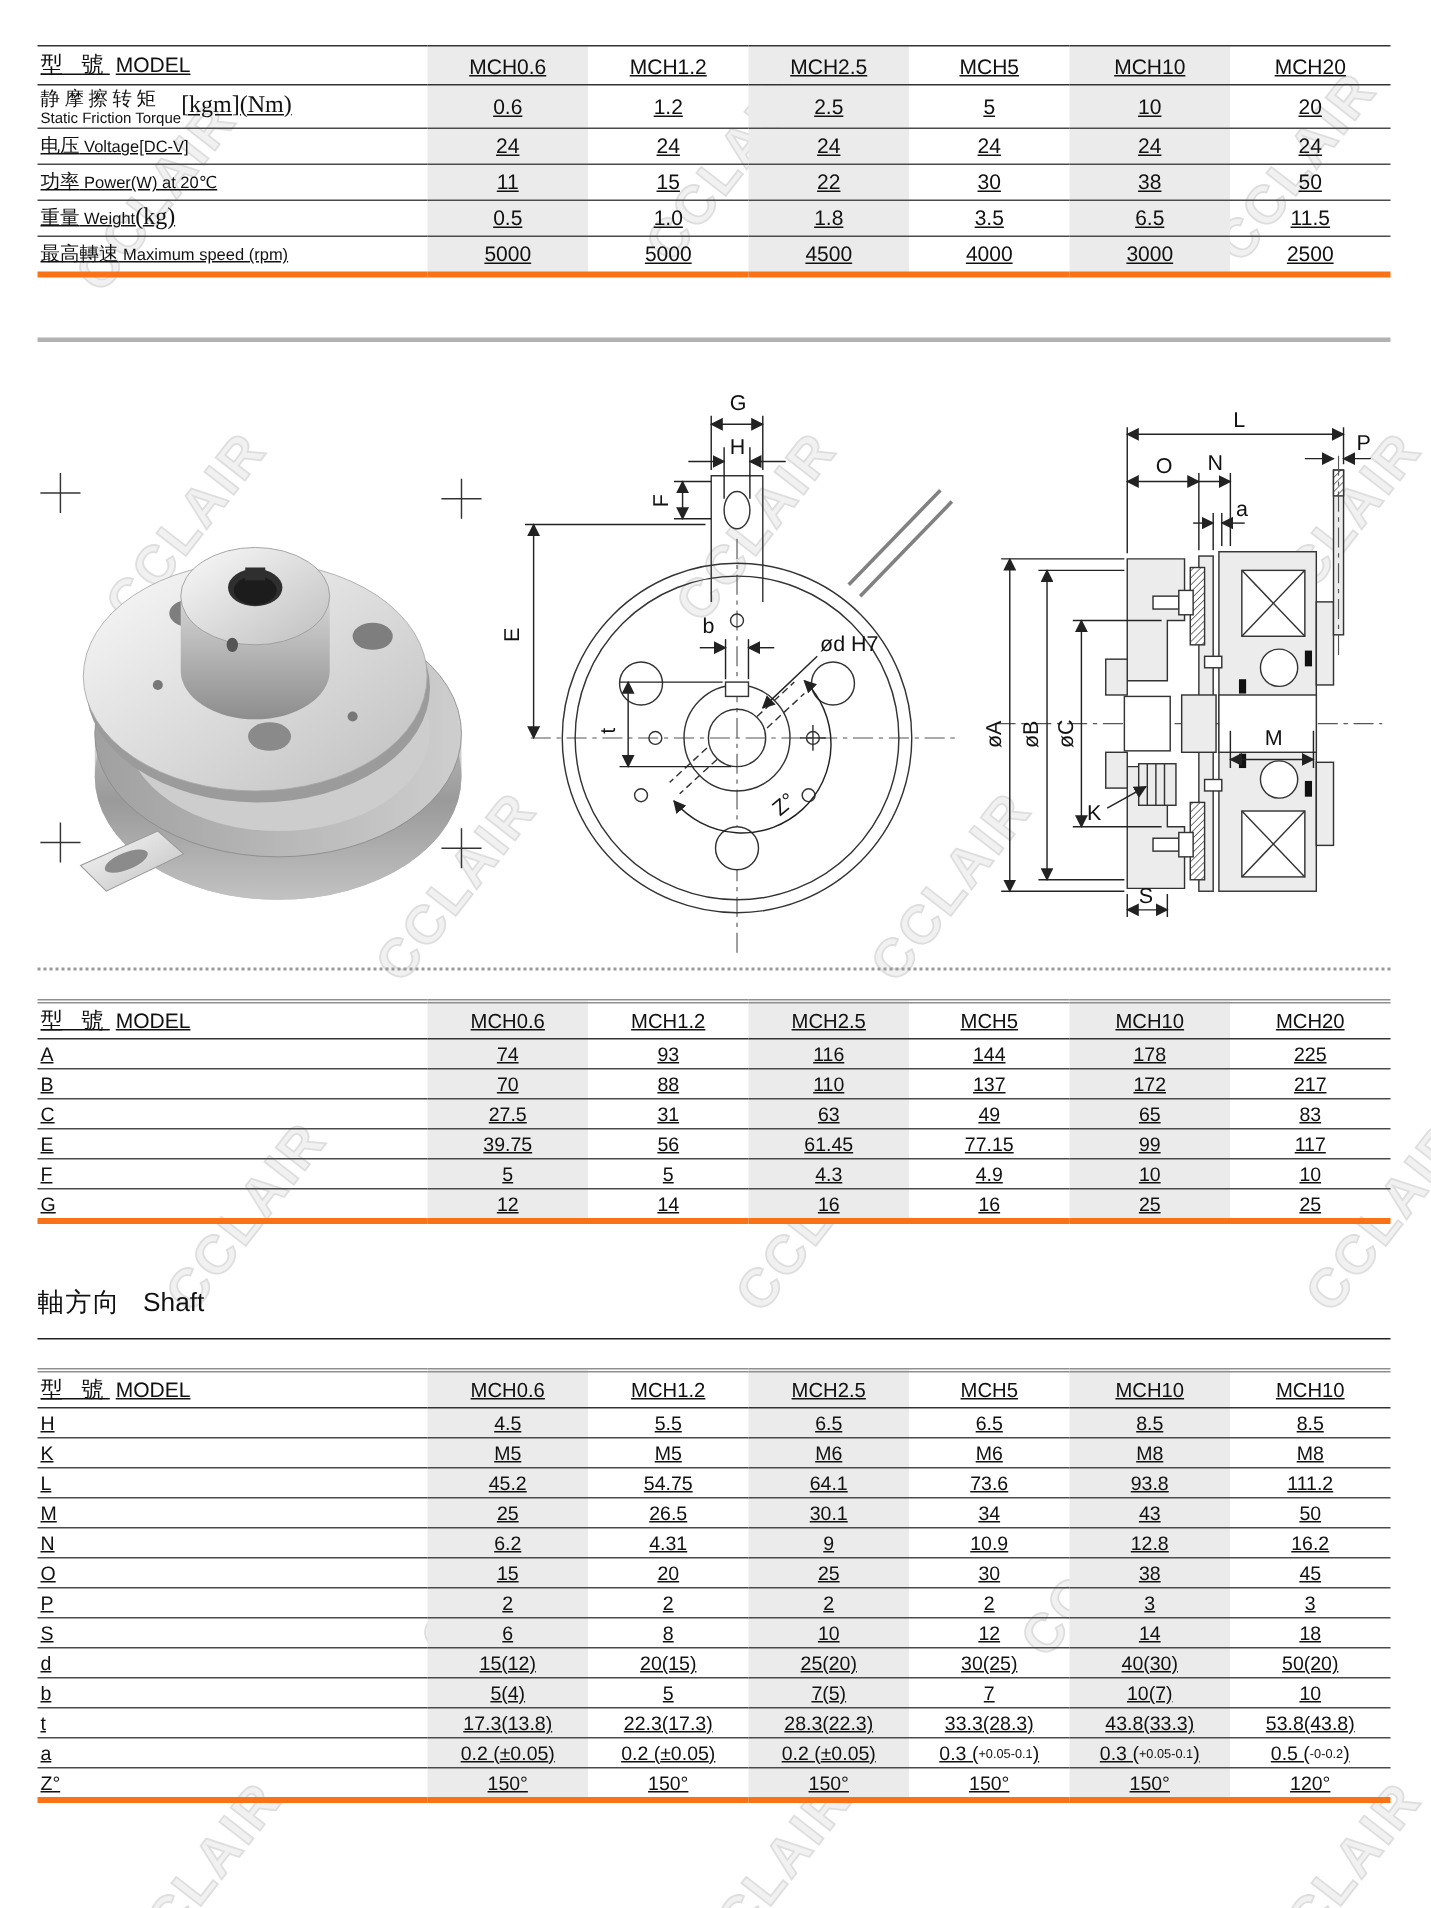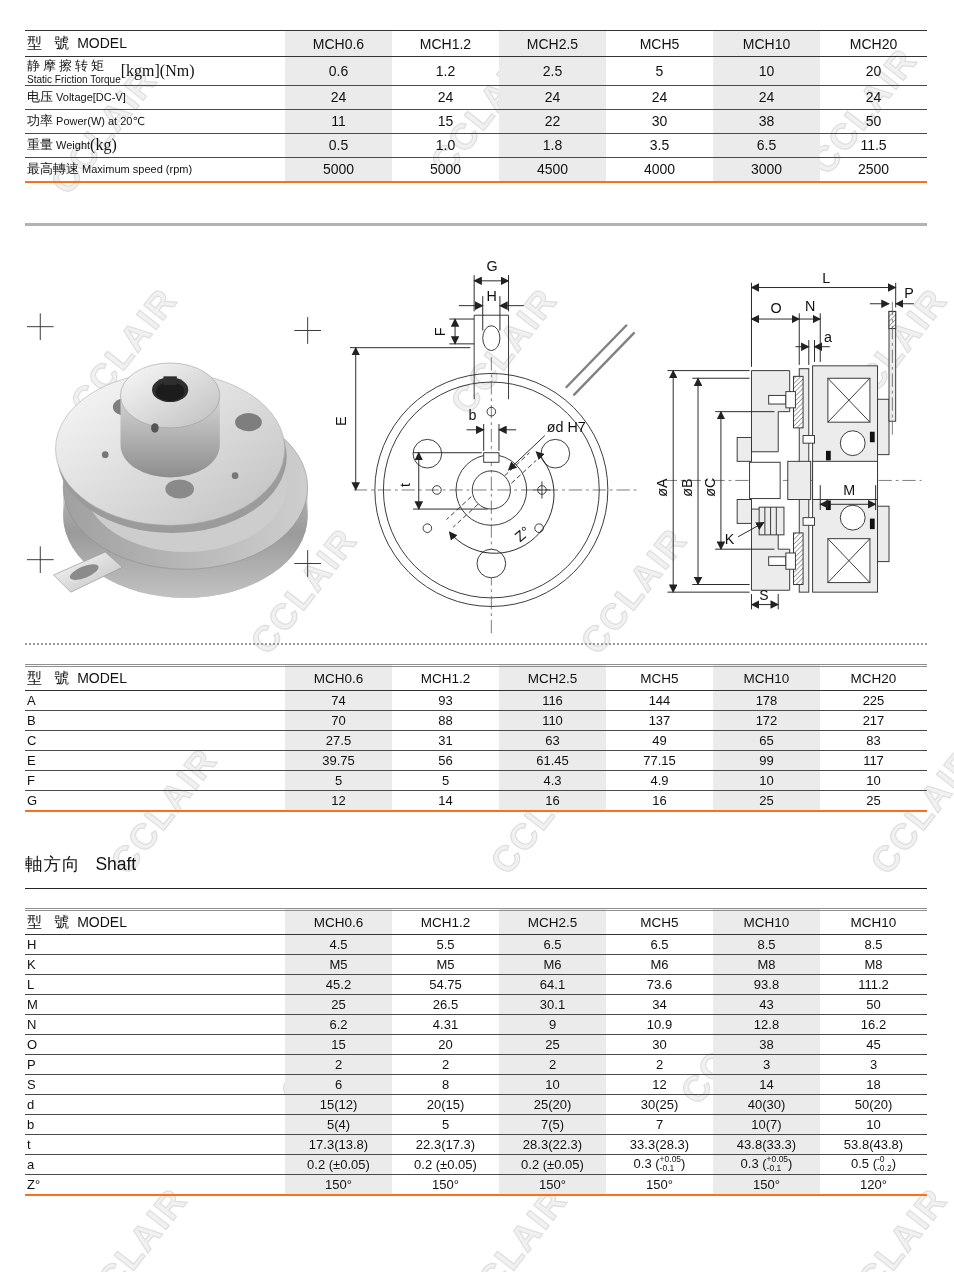--- a/index.html
+++ b/index.html
@@ -14,21 +14,21 @@
     color:#f1f1f1;-webkit-text-stroke:1.2px #dedede;
     transform:rotate(-52deg);white-space:nowrap;
   }
   .page{position:relative;z-index:1;padding:0 27px 0 25px;}
 
   
   table{border-collapse:collapse;width:100%;table-layout:fixed;}
   th,td{font-weight:normal;text-align:center;padding:0;}
   .shade{background:#ebebeb;}
   tbody tr{border-top:1px solid #4a4a4a;}
-  table{border-bottom:2px solid #f97316;}
+  table{border-bottom:4px solid #f97316;text-decoration:underline;}
 
   .spec-table{margin-top:30px;border-top:1.5px solid #333;}
   .spec-table thead tr{border-bottom:1px solid #333;}
   .spec-table th,.spec-table td{height:23px;font-size:14px;}
   .spec-table thead th{height:25px;}
 
   .dim-table{border-top:3px double #8f8f8f;}
   .dim-table thead tr{border-bottom:1px solid #333;}
   .dim-table th,.dim-table td{height:19px;font-size:13px;}
   .dim-table thead th{height:23px;font-size:13.5px;}
@@ -38,21 +38,21 @@
   .lbl{text-align:left;padding-left:2px;}
   .mzh{font-size:15px;letter-spacing:4px;}
   .men{font-size:14px;margin-left:4px;}
   .zh{font-size:13px;}
   .zh.sp{letter-spacing:3px;}
   .en{font-size:11px;}
   .en2{display:block;font-size:10px;line-height:1.1;}
   .stack{display:inline-block;vertical-align:middle;line-height:1.2;}
   .unit{font-size:16px;vertical-align:middle;
         font-family:"Liberation Serif","DejaVu Serif",serif;}
-  .tol{display:inline-flex;flex-direction:column;font-size:8.5px;line-height:1.1;
+  .tol{display:inline-flex;font-size:8.5px;line-height:1.1;
        vertical-align:middle;text-align:left;}
 
   
   .sep-solid{margin-top:40px;height:3px;background:#b2b2b2;}
   .sep-dotted{border-top:2px dotted #999;}
   .sec-head{font-size:17.5px;padding-bottom:12px;border-bottom:1px solid #222;}
   .sec-head .h-zh{letter-spacing:1px;}
   .sec-head .h-en{margin-left:10px;}
   .sec-head.radius{margin-top:44px;}
   .sec-head.shaft{margin-top:40px;}

